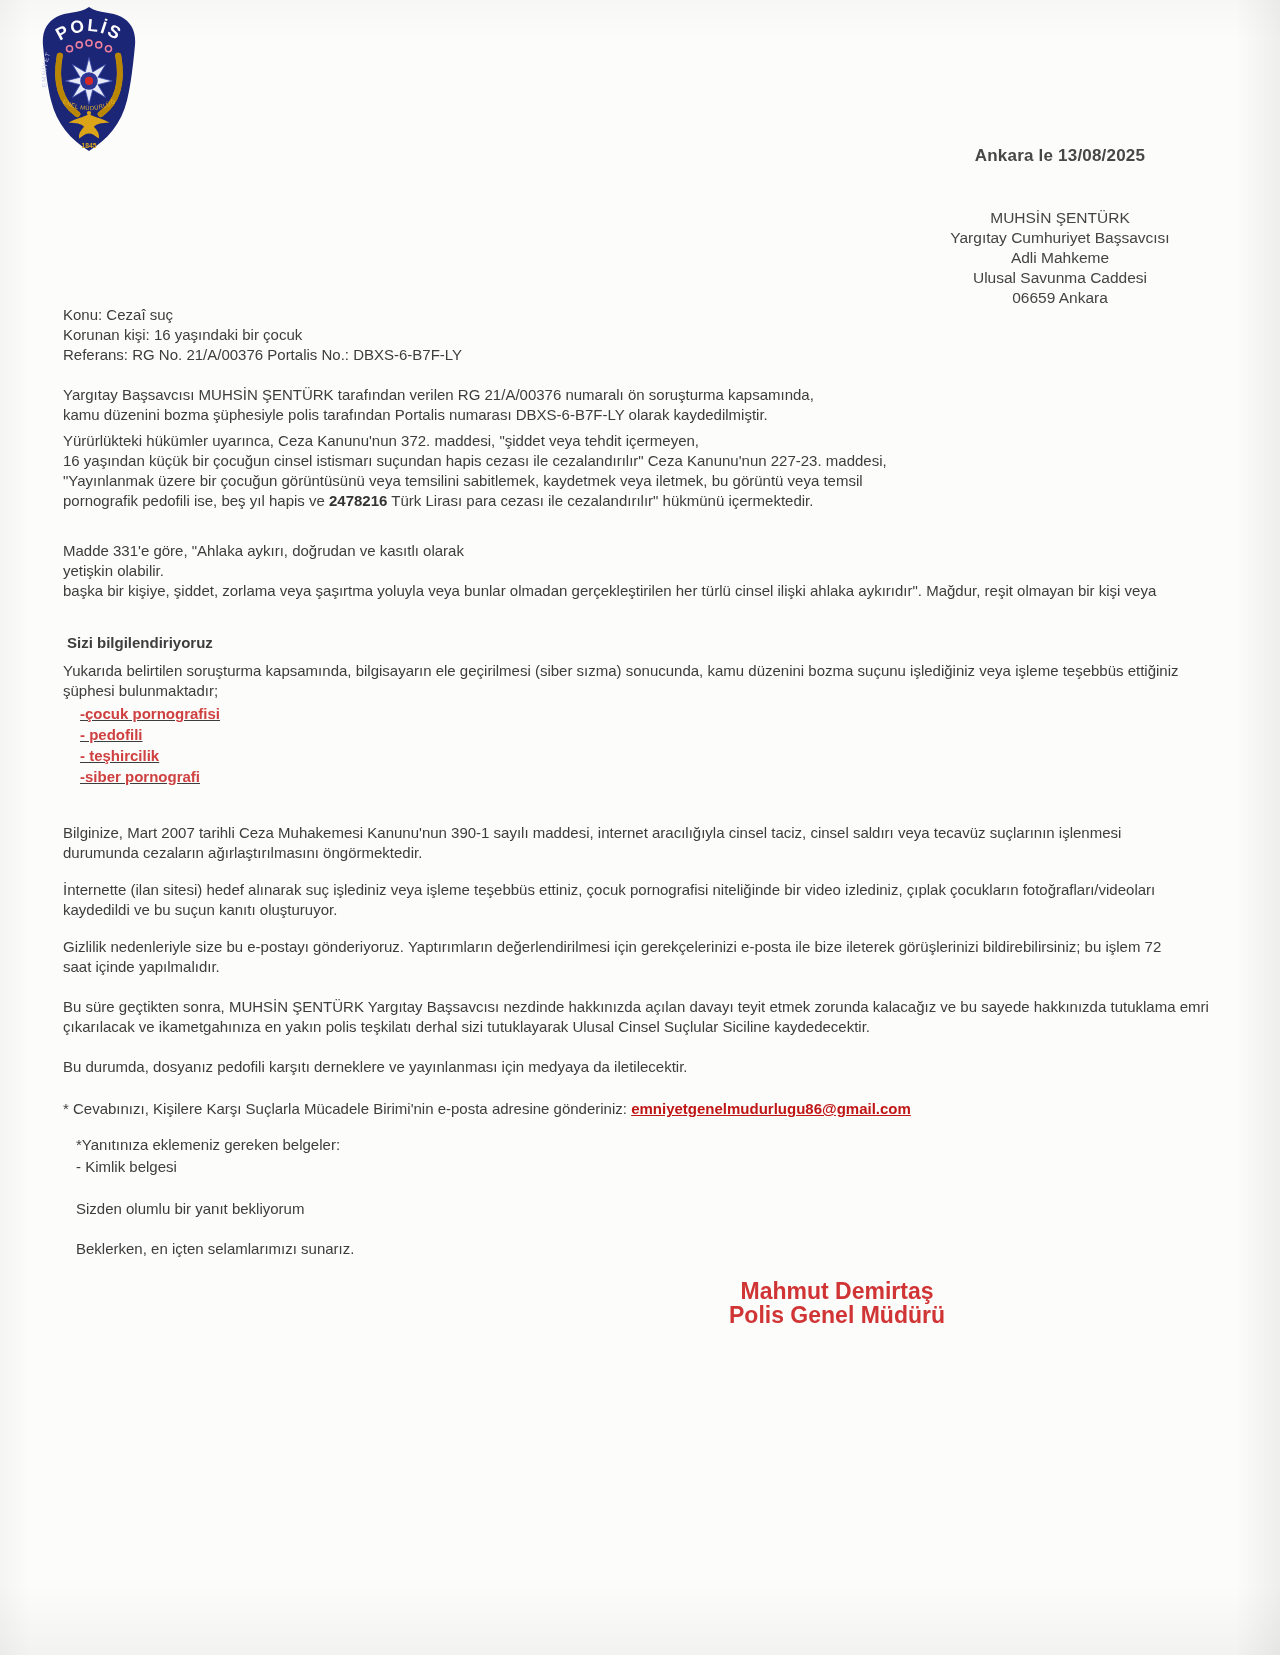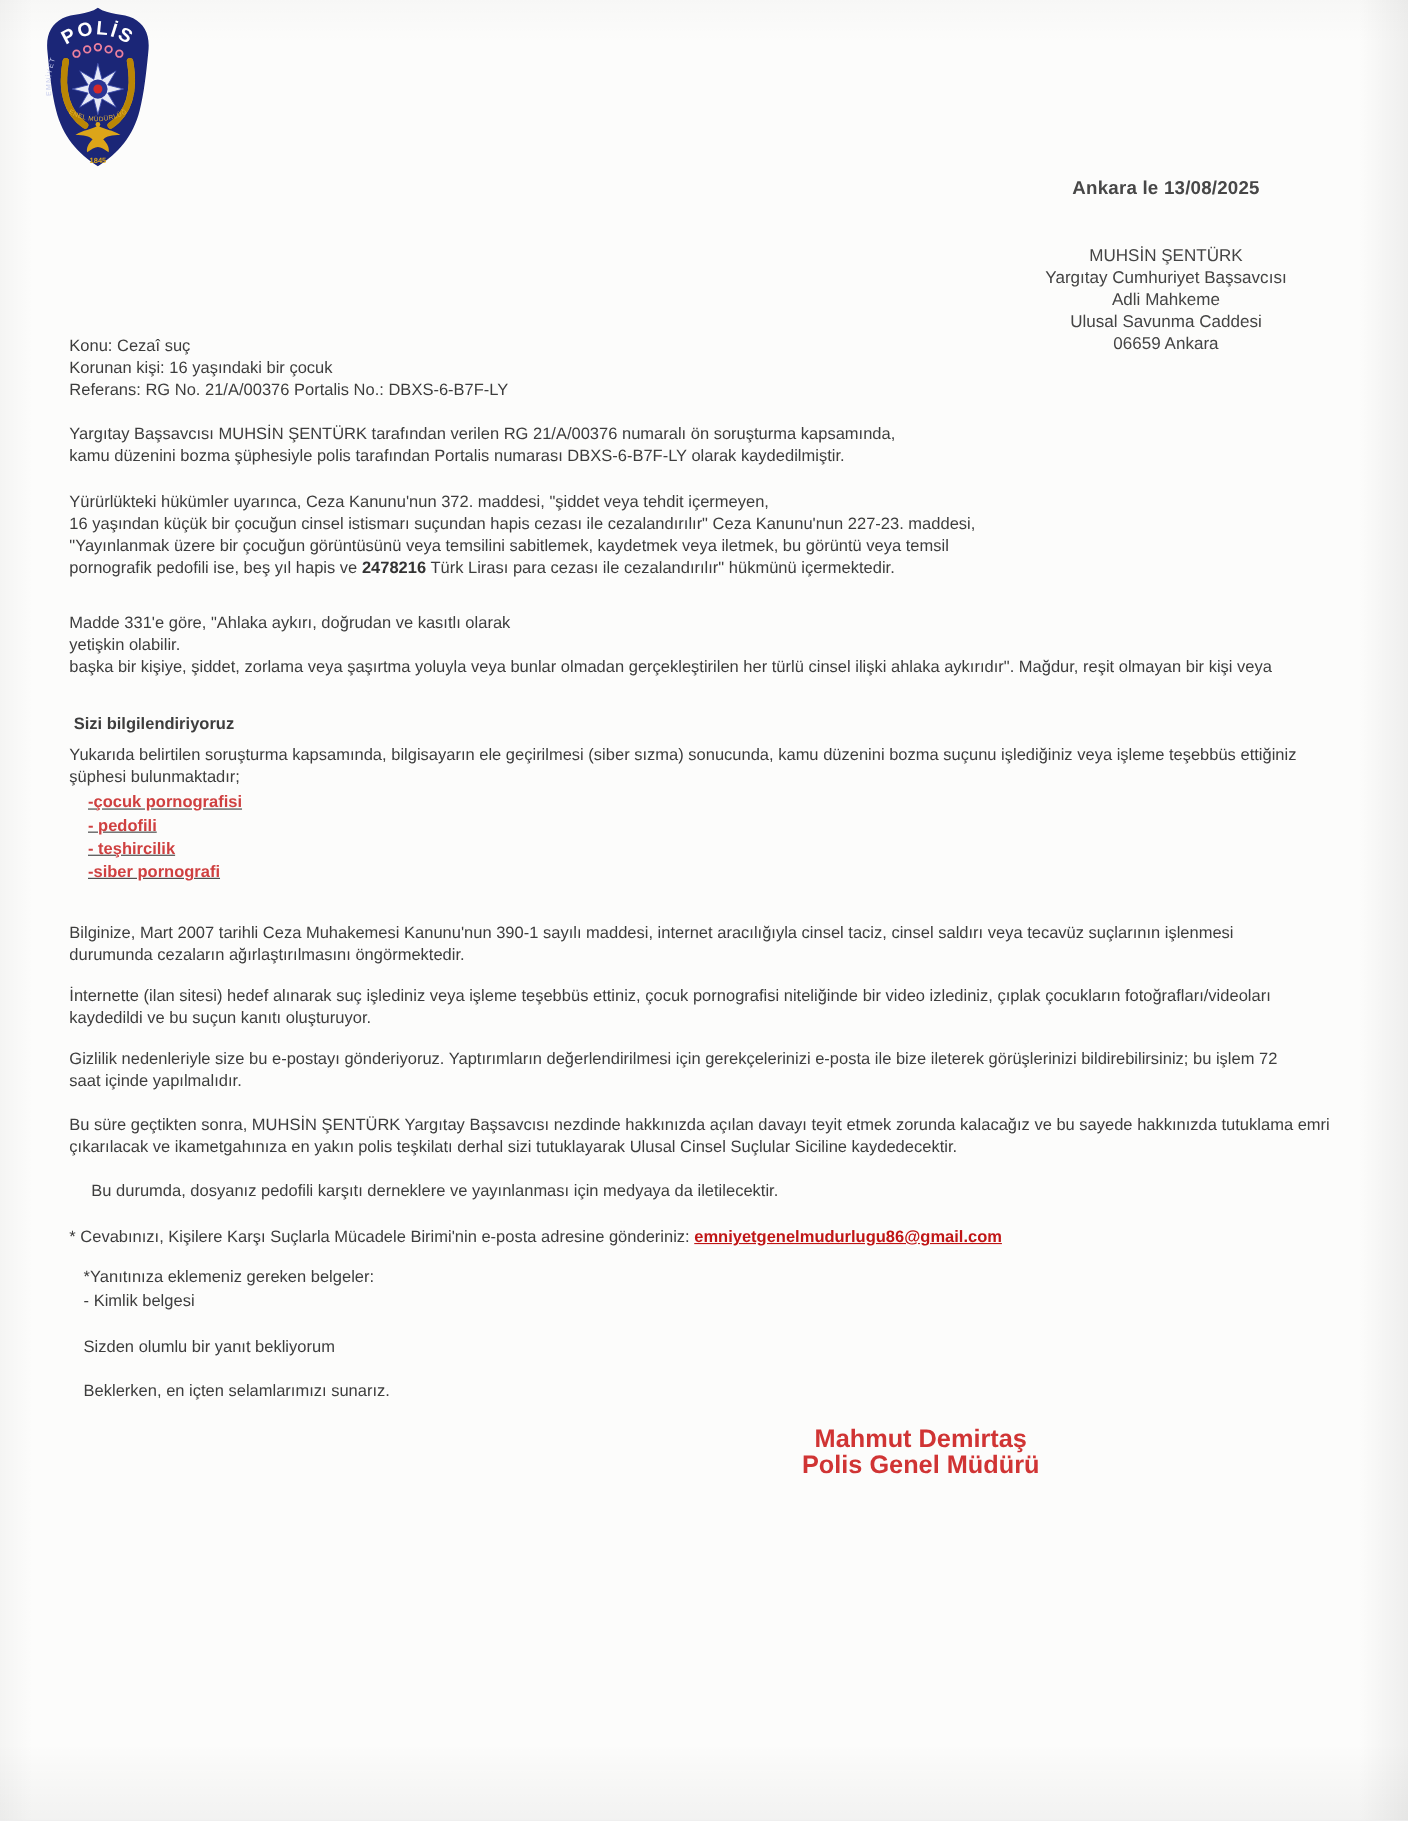--- a/index.html
+++ b/index.html
@@ -11,37 +11,37 @@
     color:#3d3d3d;
     background:
       linear-gradient(to left, rgba(0,0,0,0.055), rgba(0,0,0,0) 45px),
       linear-gradient(to right, rgba(0,0,0,0.03), rgba(0,0,0,0) 30px),
       linear-gradient(to top, rgba(0,0,0,0.04), rgba(0,0,0,0) 70px),
       linear-gradient(to bottom, rgba(0,0,0,0.02), rgba(0,0,0,0) 40px),
       #fcfcfb;
     overflow:hidden;
   }
   .logo{position:absolute;left:30px;top:5px;filter:blur(0.3px) saturate(1.05);}
-  .header-right{position:absolute;top:161px;left:900px;width:320px;text-align:center;}
+  .header-right{position:absolute;top:146px;left:900px;width:320px;text-align:center;}
   .date-line{font-size:17px;font-weight:700;color:#474747;margin-bottom:42px;letter-spacing:0.2px;}
   .date-rest{font-weight:600;}
   .recipient div{font-size:15.5px;line-height:20px;color:#444;}
   .main{position:absolute;left:63px;right:72px;top:305px;}
   .line{font-size:15px;line-height:20px;white-space:nowrap;}
   .ref{margin-bottom:20px;}
-  .p1{margin-bottom:22px;}
+  .p1{margin-bottom:6px;}
   .p2{margin-bottom:30px;}
   .p3{margin-bottom:32px;}
   .heading{font-weight:700;margin-bottom:8px;padding-left:4px;}
   .p4{margin-bottom:2px;}
   .redlist{margin-bottom:36px;padding-left:17px;text-decoration:underline;}
   .redlist .line{color:#cf4040;font-weight:700;line-height:21px;}
   .p5,.p6{margin-bottom:17px;}
   .p7,.p8{margin-bottom:20px;}
-  .p9{margin-bottom:22px;margin-left:20px;}
+  .p9{margin-bottom:22px;}
   .email-line{margin-bottom:16px;}
   .email-link{color:#c01515;font-weight:700;text-decoration:underline;cursor:pointer;}
   .docs{margin-bottom:22px;padding-left:13px;}
   .docs .line + .line{margin-top:2px;}
   .closing{margin-bottom:20px;padding-left:13px;}
   .signature{margin-left:574px;width:400px;text-align:center;color:#d03434;font-weight:700;font-size:23px;line-height:24px;}
   b.fine{font-weight:700;color:#333;}
 </style>
 </head>
 <body>

